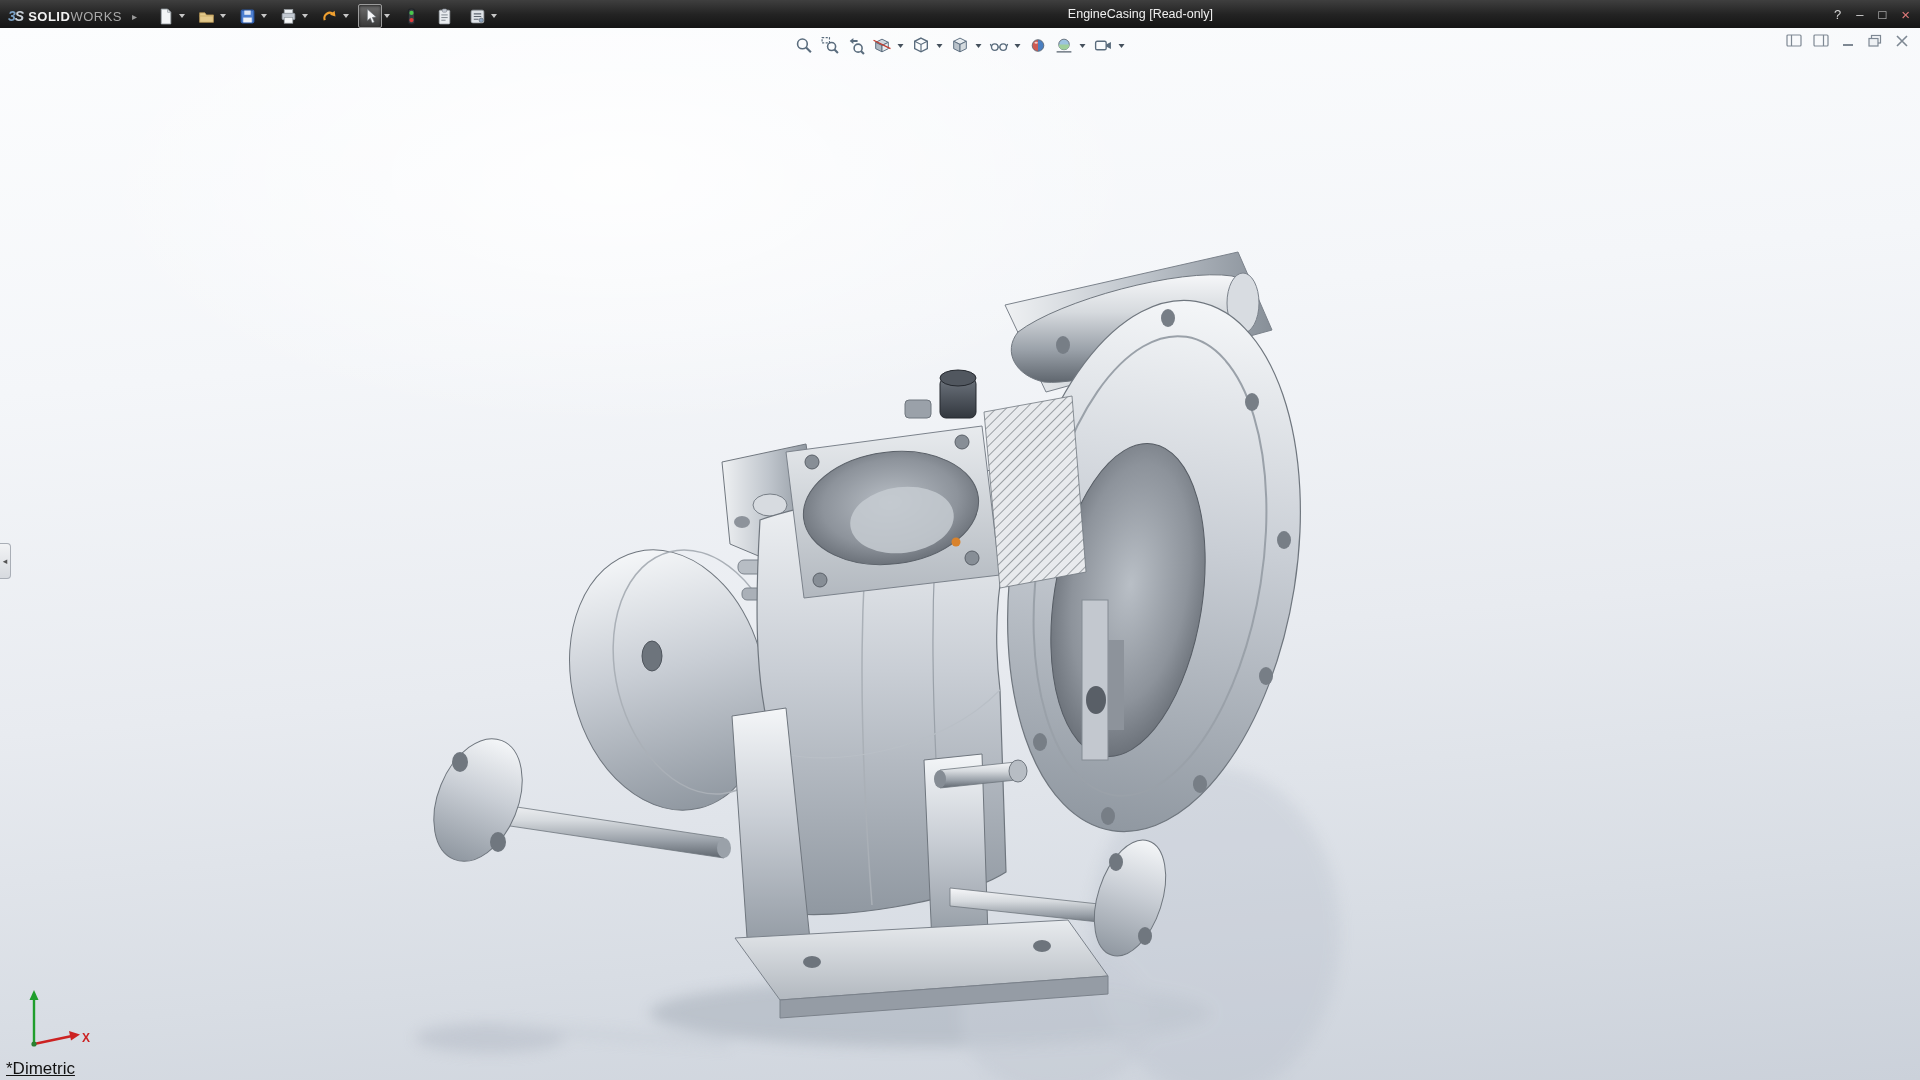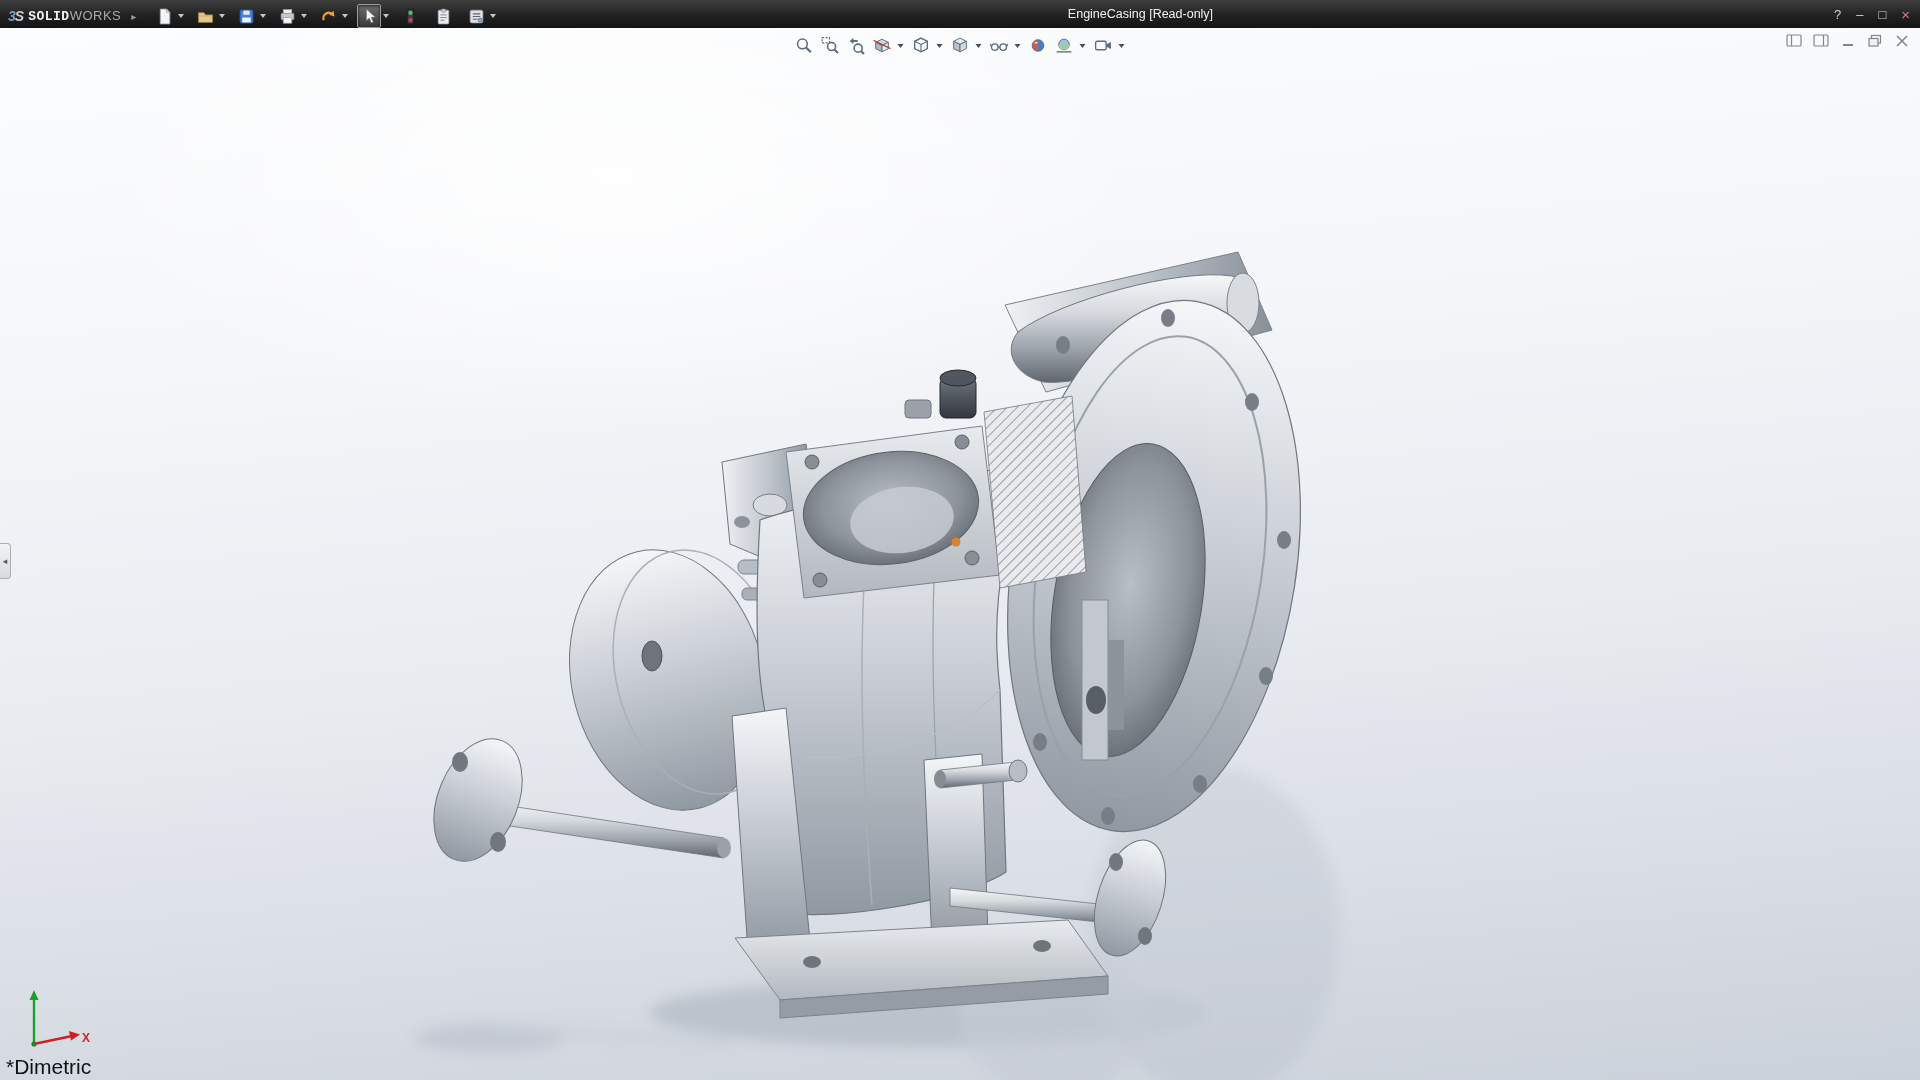--- a/index.html
+++ b/index.html
@@ -11,21 +11,21 @@
     position:absolute; top:0; left:0; right:0; height:28px;
     background:linear-gradient(#3f3f3f, #232323 45%, #101010);
     border-bottom:1px solid #000;
     display:flex; align-items:center; padding:16px 8px;
     color:#e6e6e6; font-size:13px;
   }
   .brand { display:flex; align-items:center; gap:5px; margin-right:10px; }
   .brand .mark { font-style:italic; font-weight:bold; font-size:14px; letter-spacing:-1px; }
   .brand .mark .m3 { color:#7aa0c4; }
   .brand .mark .ms { color:#c9d1d9; }
-  .brand .solid { font-weight:bold; color:#f2f2f2; letter-spacing:.5px;font-family:Liberation Mono, monospace; }
+  .brand .solid { font-weight:bold; color:#f2f2f2; letter-spacing:.5px; }
   .brand .works { font-weight:400; color:#a9a9a9; letter-spacing:.5px; }
   .menu-arrow { color:#9a9a9a; font-size:10px; margin-right:16px; }
 
   .tb { display:flex; align-items:center; gap:2px; }
   .tb-group { display:flex; align-items:center; margin-right:7px; }
   .tb-btn { width:24px; height:24px; display:flex; align-items:center; justify-content:center;
             background:transparent; border:1px solid transparent; border-radius:2px; cursor:default; }
   .tb-btn svg { width:17px; height:17px; }
   .tb-btn.active { background:linear-gradient(#6e6e6e,#383838); border:1px solid #9b9b9b;
                    box-shadow:inset 0 1px 3px rgba(0,0,0,.7); }
@@ -67,22 +67,22 @@
   
   .feature-tab { position:absolute; left:0; top:515px; width:11px; height:36px;
                  background:linear-gradient(#f2f3f5,#d7dadf); border:1px solid #a9aeb6; border-left:none;
                  border-radius:0 4px 4px 0; display:flex; align-items:center; justify-content:center;
                  font-size:9px; color:#555; }
 
   
   .triad { position:absolute; left:18px; bottom:22px; width:76px; height:76px; }
 
   
-  .orientation-label { position:absolute; left:6px; bottom:1px; font-size:21px; color:#111;
-                       }
+  .orientation-label { position:absolute; left:6px; bottom:1px; font-size:17px; color:#111;
+                       text-decoration:underline; }
 </style>
 </head>
 <body>
 
 <div class="app">
 
   <div class="titlebar">
     <div class="brand">
       <span class="mark"><span class="m3">3</span><span class="ms">S</span></span>
       <span><span class="solid">SOLID</span><span class="works">WORKS</span></span>

